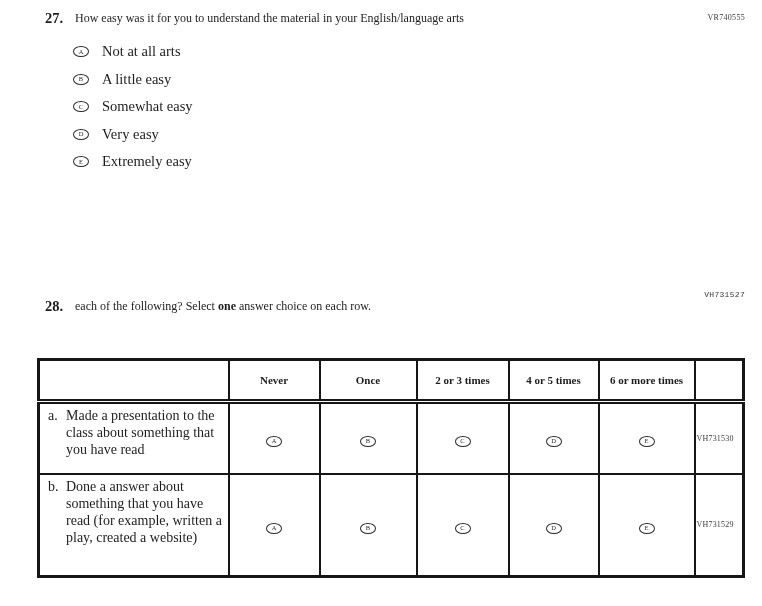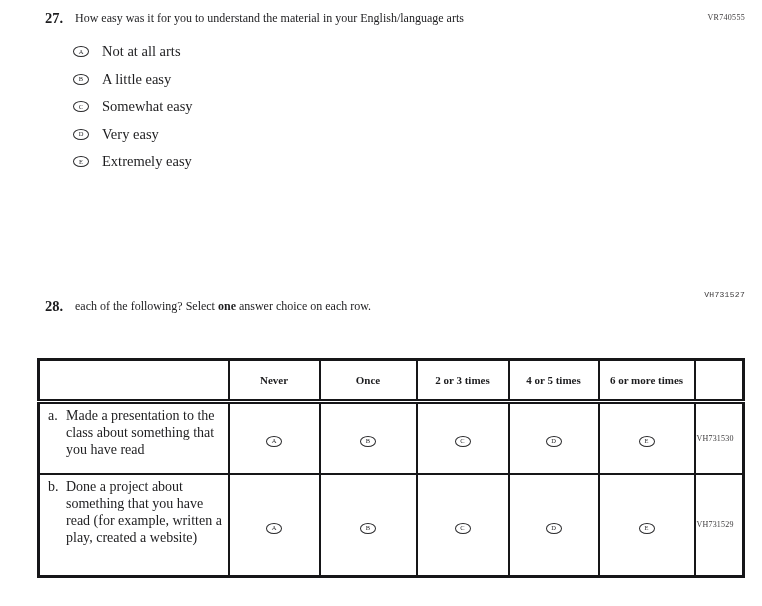--- a/index.html
+++ b/index.html
@@ -158,21 +158,21 @@
         <td class="bubble-cell"><span class="bubble">B</span></td>
         <td class="bubble-cell"><span class="bubble">C</span></td>
         <td class="bubble-cell"><span class="bubble">D</span></td>
         <td class="bubble-cell"><span class="bubble">E</span></td>
         <td class="code-cell">VH731530</td>
       </tr>
       <tr class="row-b">
         <td class="label-cell">
           <div class="row-label">
             <span class="row-marker">b.</span>
-            <span class="row-text">Done a project about something that you have read (for example, written a play, created a website)</span>
+            <span class="row-text">Done a answer about something that you have read (for example, written a play, created a website)</span>
           </div>
         </td>
         <td class="bubble-cell"><span class="bubble">A</span></td>
         <td class="bubble-cell"><span class="bubble">B</span></td>
         <td class="bubble-cell"><span class="bubble">C</span></td>
         <td class="bubble-cell"><span class="bubble">D</span></td>
         <td class="bubble-cell"><span class="bubble">E</span></td>
         <td class="code-cell">VH731529</td>
       </tr>
     </tbody>

